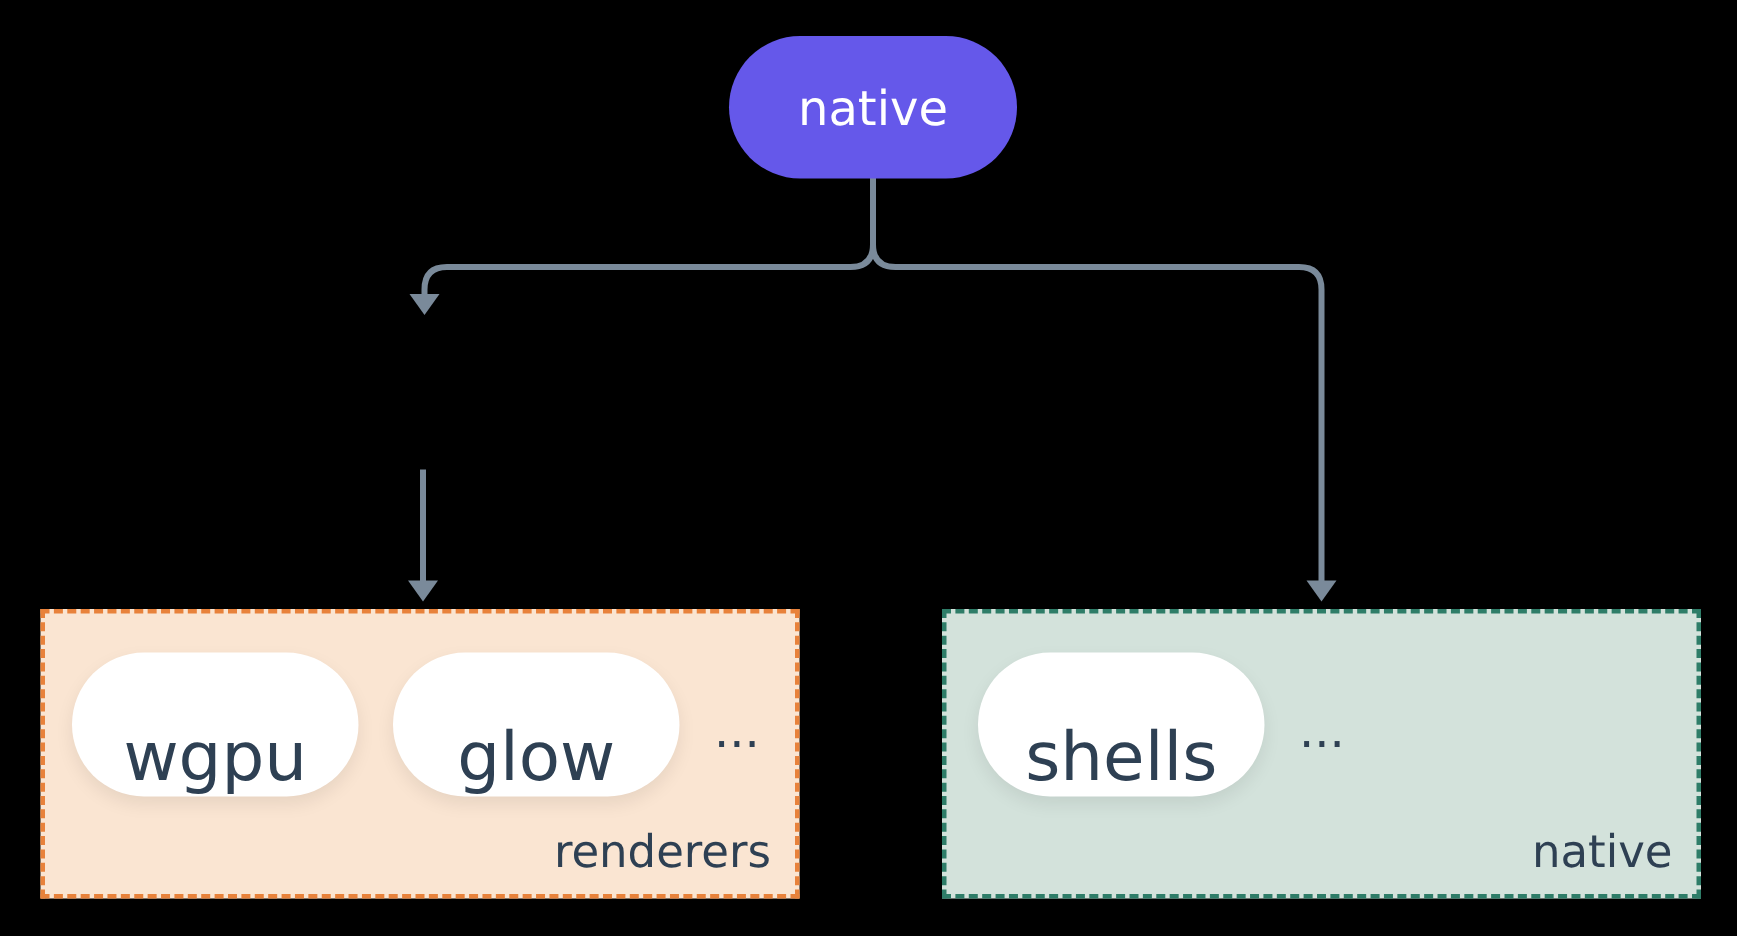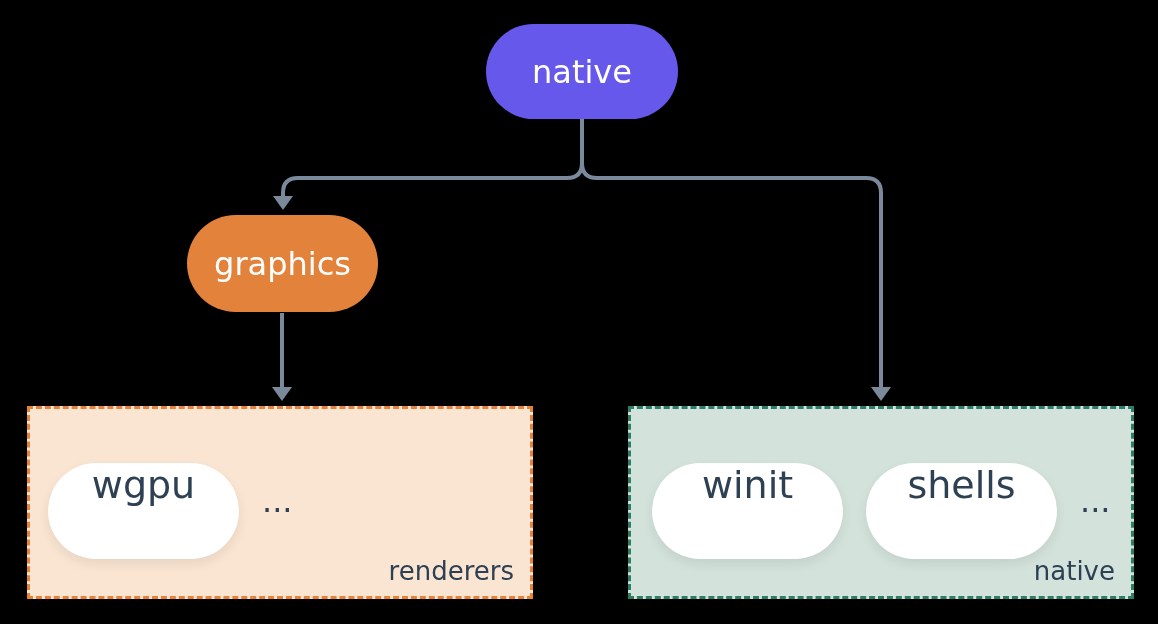--- a/index.html
+++ b/index.html
@@ -40,30 +40,29 @@
   }
   .group-renderers{left:27px;background:var(--renderers-fill);border:3px dashed var(--renderers-border);}
   .group-shells{left:628px;background:var(--shells-fill);border:3px dashed var(--shells-border);}
   .chip-row{
     display:flex;align-items:center;gap:23px;margin-top:26px;
   }
   .group-renderers .chip-row{margin-left:18px;}
   .group-shells .chip-row{margin-left:21px;}
   .chip{
     width:191px;height:96px;border-radius:48px;background:var(--chip-fill);
-    display:flex;align-items:flex-start;justify-content:center;
-    color:var(--chip-text);font-size:38px;
+    display:flex;align-items:flex-end;justify-content:center;
+    color:var(--chip-text);font-size:45px;
     box-shadow:0 5px 12px rgba(0,0,0,0.08);
-    margin-top:28px;
   }
   .ellipsis{
     color:var(--chip-text);font-size:32px;transform:translateY(4px);
   }
   .group-label{
-    position:absolute;right:16px;bottom:10px;color:var(--chip-text);font-size:26px;
+    position:absolute;right:16px;bottom:10px;color:var(--chip-text);font-size:30px;
   }
 </style>
 </head>
 <body>
 
 <div class="canvas">
 
   <svg class="connectors" width="1158" height="624" viewBox="0 0 1158 624" xmlns="http://www.w3.org/2000/svg">
     <g fill="none" stroke-width="4" stroke="#7A8A9A">
       <path d="M 582 118 L 582 163 Q 582 178 567 178 L 298 178 Q 283 178 283 193 L 283 197"></path>
@@ -74,39 +73,36 @@
       <polygon points="273,196 293,196 283,210"></polygon>
       <polygon points="871,387 891,387 881,401"></polygon>
       <polygon points="272,387 292,387 282,401"></polygon>
     </g>
   </svg>
 
   <div class="node node-native">
     <span>native</span>
   </div>
 
-  <div class="node node-graphics">
-    <span>graphics</span>
-  </div>
 
   <div class="group-box group-renderers">
     <div class="chip-row">
       <div class="chip">
         <span>wgpu</span>
+      </div>
+      <div class="chip">
+        <span>glow</span>
       </div>
       <span class="ellipsis">...</span>
     </div>
     <span class="group-label">renderers</span>
   </div>
 
   <div class="group-box group-shells">
     <div class="chip-row">
-      <div class="chip">
-        <span>winit</span>
-      </div>
       <div class="chip">
         <span>shells</span>
       </div>
       <span class="ellipsis">...</span>
     </div>
     <span class="group-label">native</span>
   </div>
 
 </div>
 

